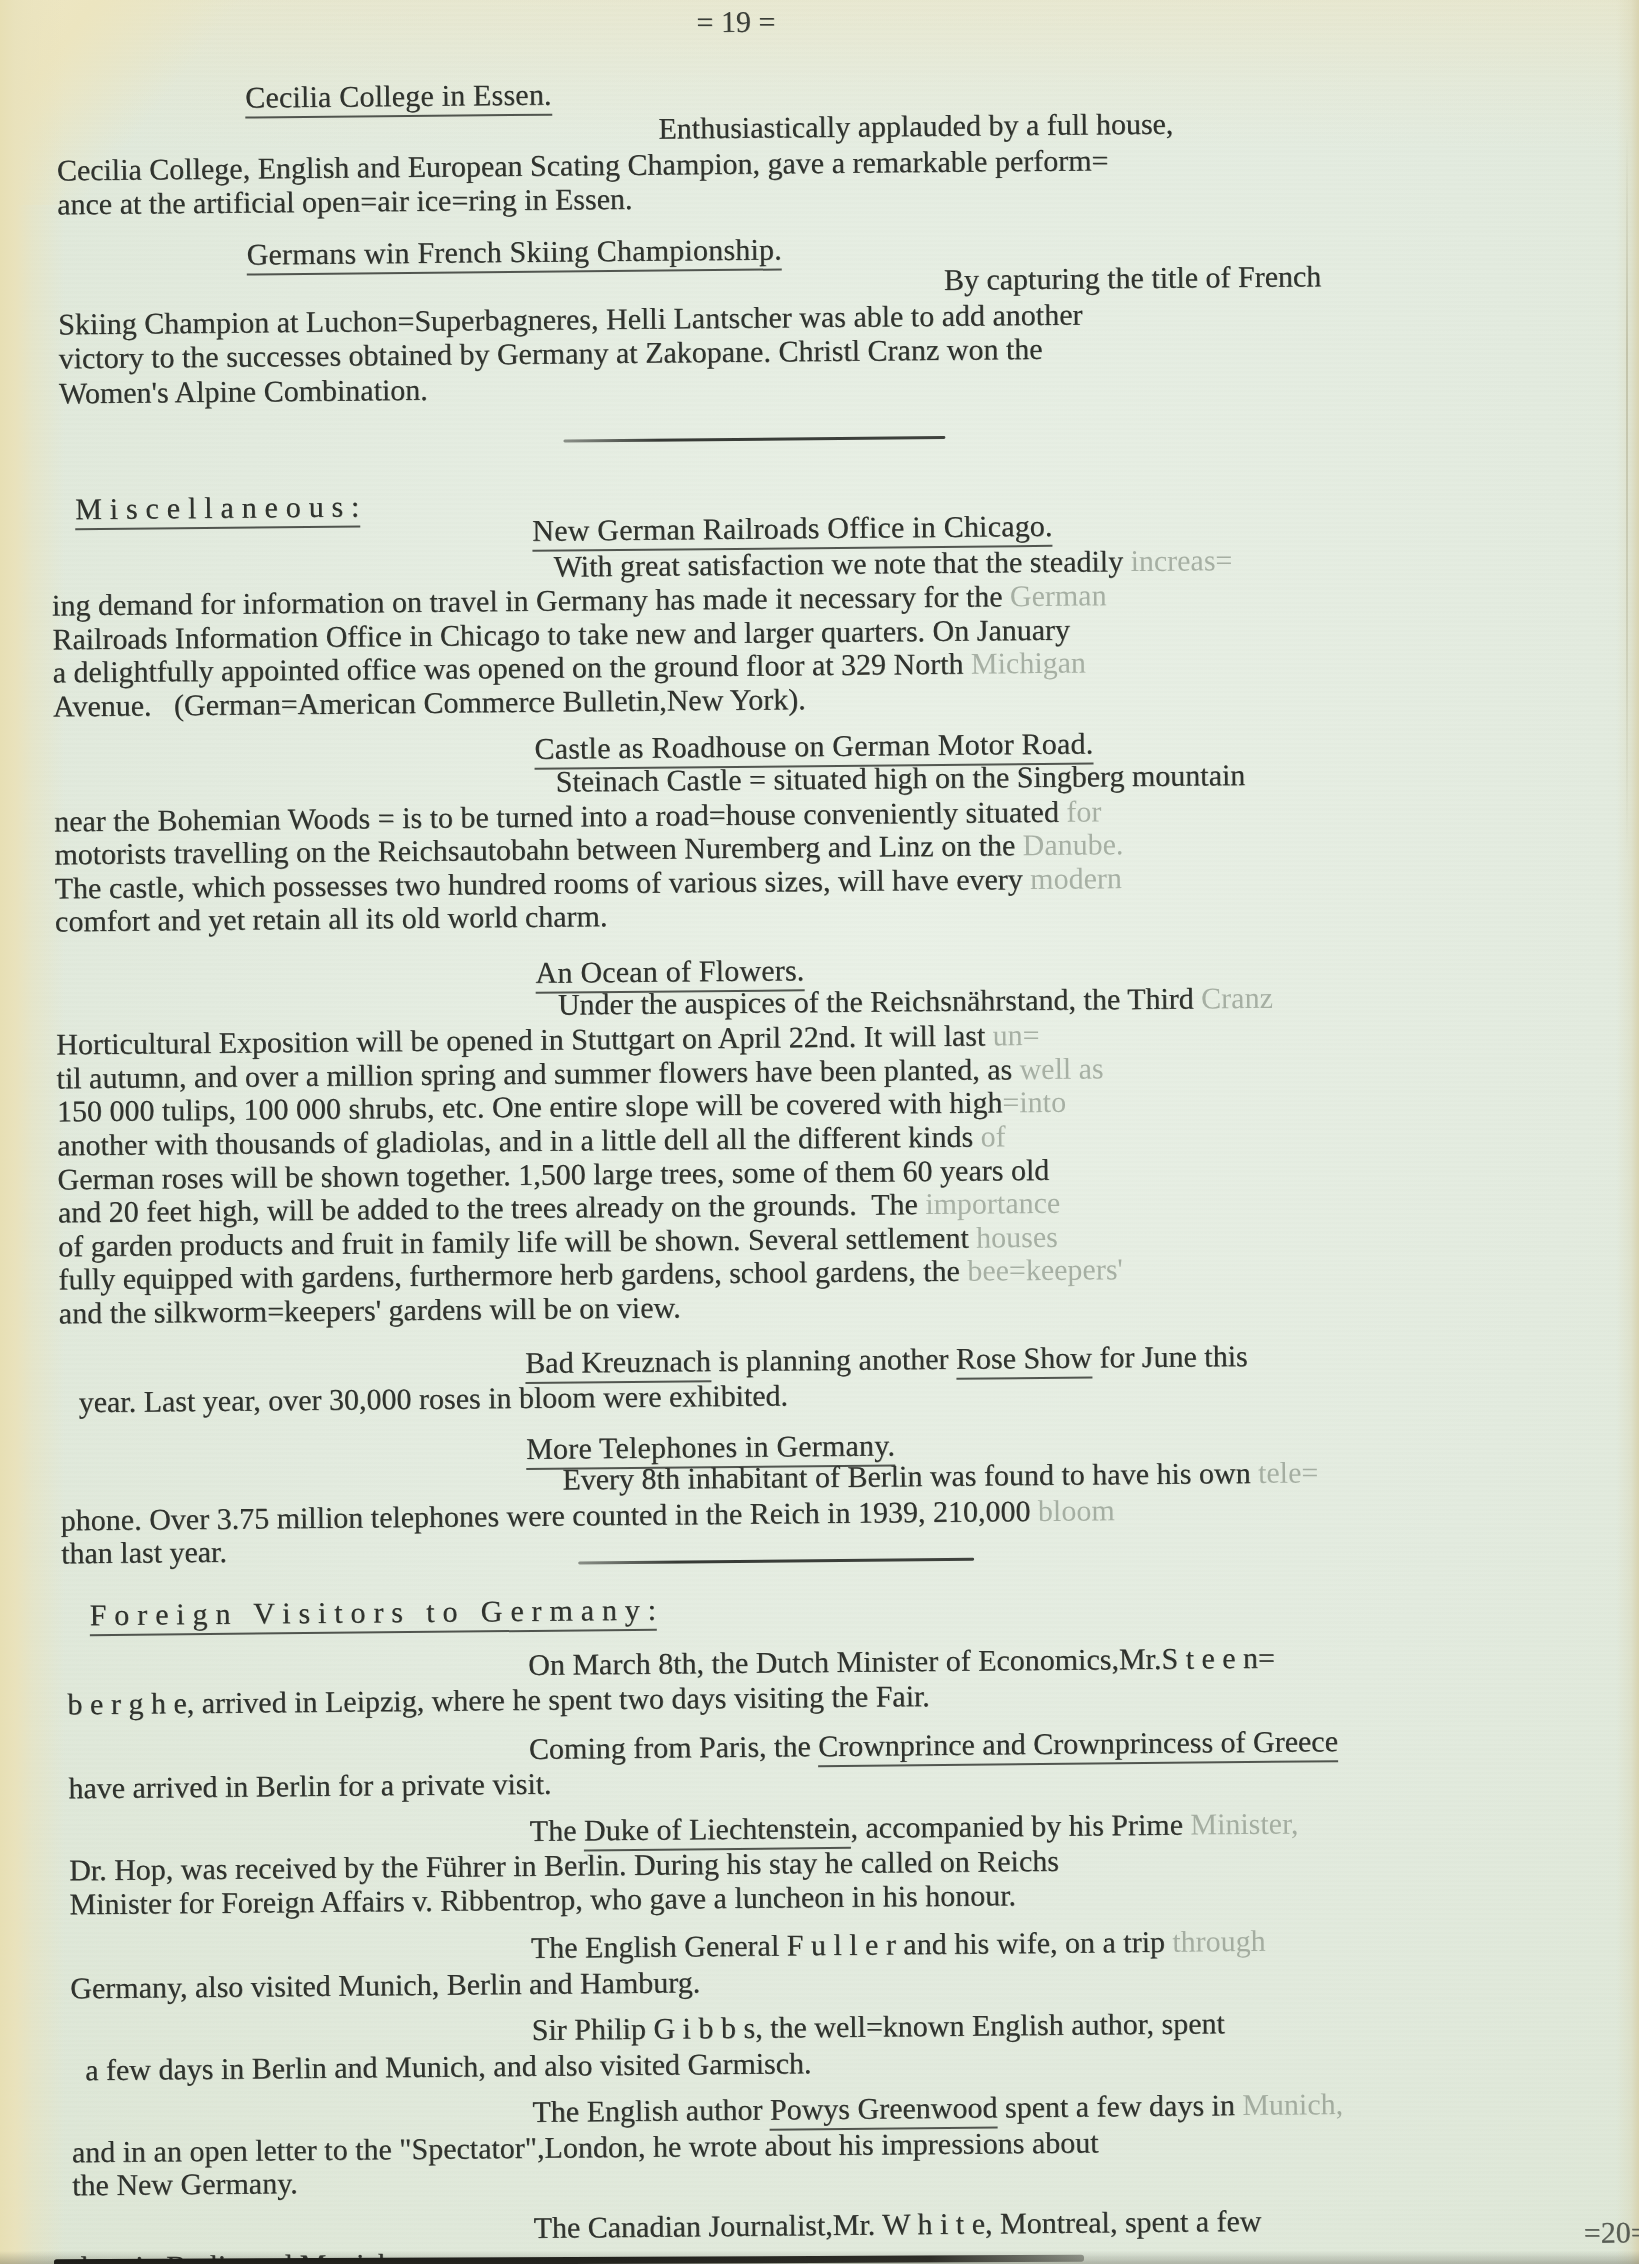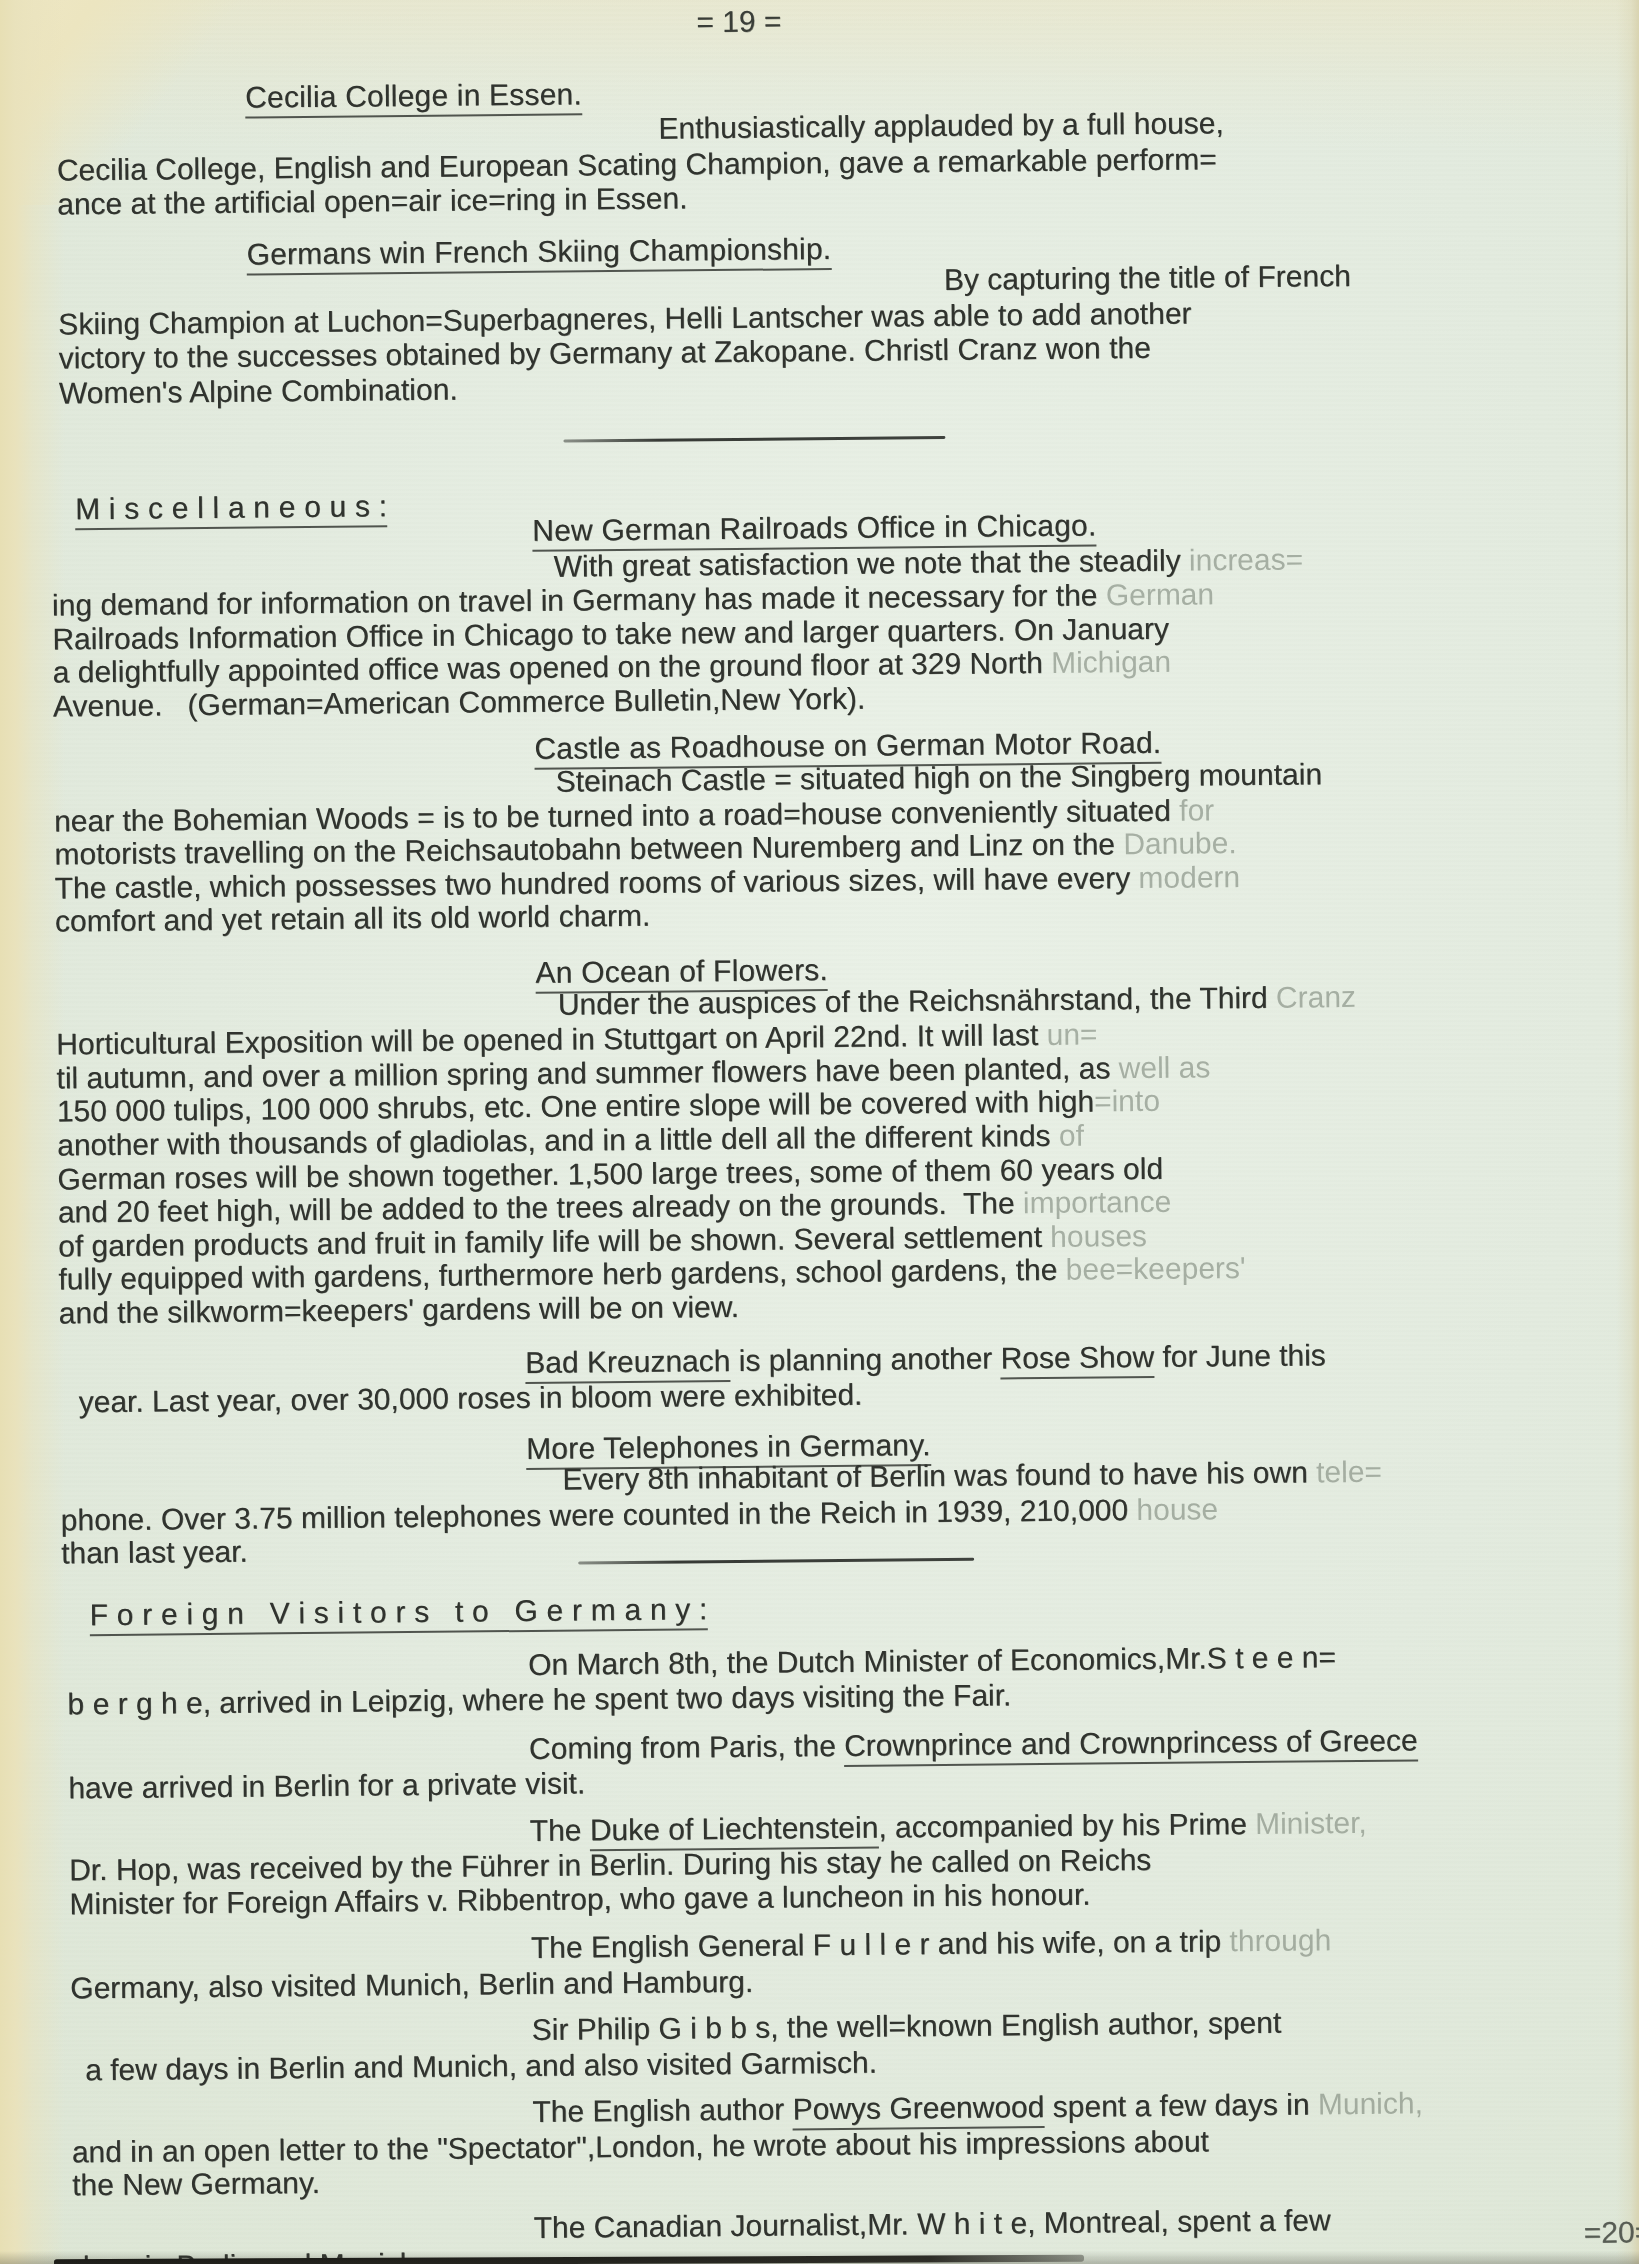--- a/index.html
+++ b/index.html
@@ -4,21 +4,21 @@
 <style>
   html, body { margin: 0; padding: 0; background: #9a9a90; }
   .page {
     position: relative;
     width: 1640px;
     height: 2264px;
     overflow: hidden;
     background:
       linear-gradient(180deg, rgba(236,229,196,0.55) 0px, rgba(236,229,196,0.18) 84px, rgba(236,229,196,0) 149px),
       radial-gradient(ellipse at 55% 38%, #eaf1e7 0%, #e3ebdf 55%, #dde6d5 100%);
-    font-family: Liberation Sans, sans-serif;
+    font-family: Liberation Serif, serif;
   }
   
   .edge-left {
     position: absolute; left: 0; top: 0; width: 65px; height: 100%;
     background: linear-gradient(90deg, #e7dfb4 0px, #e9e2bc 15px, rgba(233,226,188,0.55) 32px, rgba(233,226,188,0) 65px);
   }
   .corner-topleft {
     position: absolute; left: 0; top: 0; width: 280px; height: 205px;
     background: linear-gradient(128deg, #eee7c4 0%, #ece5c0 22%, rgba(236,229,192,0) 55%);
   }
@@ -119,21 +119,21 @@
         <div class="tline" style="left: 56px; top: 1128px;"><span class="">another with thousands of gladiolas, and in a little dell all the different kinds </span><span class="fade">of</span></div>
         <div class="tline" style="left: 56px; top: 1162px;"><span class="">German roses will be shown together. 1,500 large trees, some of them 60 years old</span></div>
         <div class="tline" style="left: 56px; top: 1195px;"><span class="">and 20 feet high, will be added to the trees already on the grounds.  The </span><span class="fade">importance</span></div>
         <div class="tline" style="left: 56px; top: 1229px;"><span class="">of garden products and fruit in family life will be shown. Several settlement </span><span class="fade">houses</span></div>
         <div class="tline" style="left: 56px; top: 1262px;"><span class="">fully equipped with gardens, furthermore herb gardens, school gardens, the </span><span class="fade">bee=keepers'</span></div>
         <div class="tline" style="left: 56px; top: 1296px;"><span class="">and the silkworm=keepers' gardens will be on view.</span></div>
         <div class="tline" style="left: 522px; top: 1350px;"><span class="u ">Bad Kreuznach</span><span class=""> is planning another </span><span class="u ">Rose Show</span><span class=""> for June this</span></div>
         <div class="tline" style="left: 75px; top: 1385px;"><span class="">year. Last year, over 30,000 roses in bloom were exhibited.</span></div>
         <div class="tline heading" style="left: 522px; top: 1436px;"><span class="u ">More Telephones in Germany.</span></div>
         <div class="tline" style="left: 558px; top: 1467px;"><span class="">Every 8th inhabitant of Berlin was found to have his own </span><span class="fade">tele=</span></div>
-        <div class="tline" style="left: 56px; top: 1503px;"><span class="">phone. Over 3.75 million telephones were counted in the Reich in 1939, 210,000 </span><span class="fade">house</span></div>
+        <div class="tline" style="left: 56px; top: 1503px;"><span class="">phone. Over 3.75 million telephones were counted in the Reich in 1939, 210,000 </span><span class="fade">bloom</span></div>
         <div class="tline" style="left: 56px; top: 1536px;"><span class="">than last year.</span></div>
         <div class="rule" style="left: 573px; top: 1566px; width: 396px;"></div>
         <div class="tline heading" style="left: 84px; top: 1598px;"><span class="u ">F o r e i g n   V i s i t o r s   t o   G e r m a n y :</span></div>
         <div class="tline" style="left: 522px; top: 1652px;"><span class="">On March 8th, the Dutch Minister of Economics,Mr.S t e e n=</span></div>
         <div class="tline" style="left: 61px; top: 1687px;"><span class="">b e r g h e, arrived in Leipzig, where he spent two days visiting the Fair.</span></div>
         <div class="tline" style="left: 522px; top: 1736px;"><span class="">Coming from Paris, the </span><span class="u ">Crownprince and Crownprincess of Greece</span></div>
         <div class="tline" style="left: 61px; top: 1771px;"><span class="">have arrived in Berlin for a private visit.</span></div>
         <div class="tline" style="left: 522px; top: 1818px;"><span class="">The </span><span class="u ">Duke of Liechtenstein</span><span class="">, accompanied by his Prime </span><span class="fade">Minister,</span></div>
         <div class="tline" style="left: 61px; top: 1853px;"><span class="">Dr. Hop, was received by the Führer in Berlin. During his stay he called on Reichs</span></div>
         <div class="tline" style="left: 61px; top: 1887px;"><span class="">Minister for Foreign Affairs v. Ribbentrop, who gave a luncheon in his honour.</span></div>

